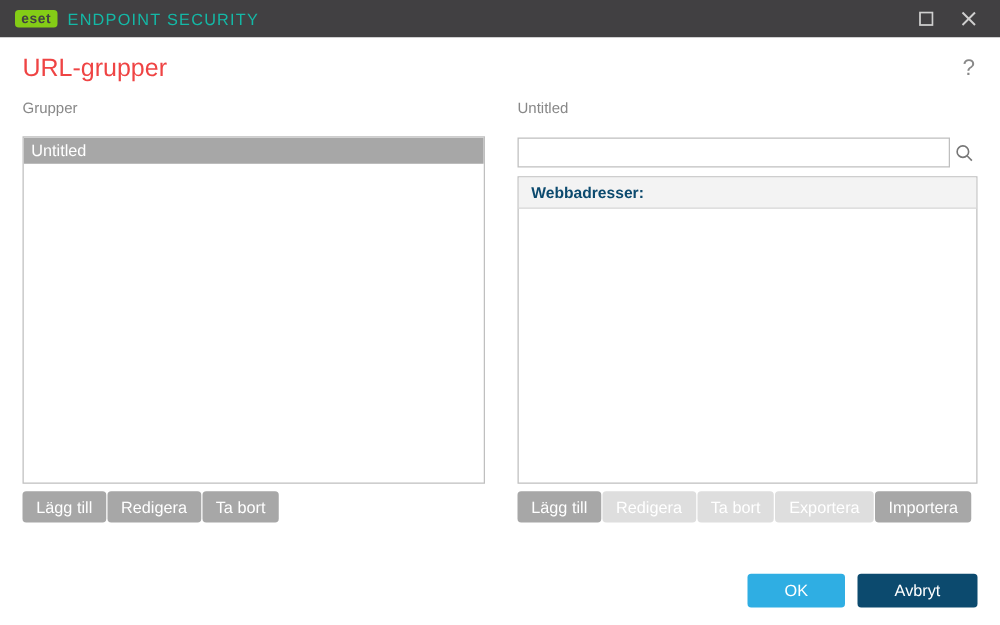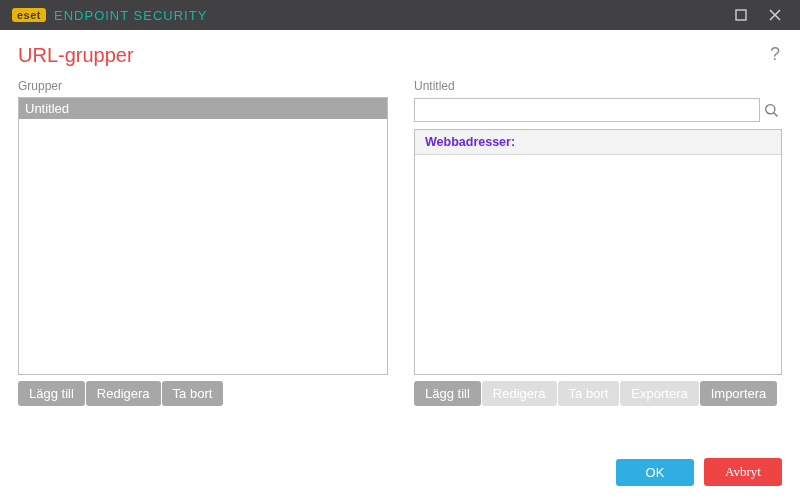--- a/index.html
+++ b/index.html
@@ -1,45 +1,45 @@
 <!DOCTYPE html>
 <html><head>
 <meta charset="utf-8">
 <style>
   * { box-sizing: border-box; margin: 0; padding: 0; }
   html, body { width: 800px; height: 500px; font-family: "Segoe UI", Arial, sans-serif; font-size: 13px; color: #333; background: #fff; overflow: hidden; }
   .titlebar { height: 30px; background: #414042; display: flex; align-items: center; padding: 0 8px 0 12px; color: #fff; }
-  .titlebar .logo { background: #eab308; color: #414042; font-weight: 800; font-size: 11px; padding: 1px 5px; border-radius: 3px; letter-spacing: 0.5px; margin-right: 8px; font-family: Arial, sans-serif; }
+  .titlebar .logo { background: #84cc16; color: #414042; font-weight: 800; font-size: 11px; padding: 1px 5px; border-radius: 3px; letter-spacing: 0.5px; margin-right: 8px; font-family: Arial, sans-serif; }
   .titlebar .product { color: #14b8a6; font-size: 13px; letter-spacing: 1px; font-weight: 300; }
   .titlebar .spacer { flex: 1; }
   .titlebar .win-btn { width: 34px; height: 30px; display: flex; align-items: center; justify-content: center; color: #cfcfcf; cursor: pointer; }
   .titlebar .win-btn svg { display: block; }
   .content { padding: 14px 18px 10px 18px; position: relative; height: calc(500px - 30px); background: #fff; }
   .page-title { font-size: 20px; color: #ef4444; font-weight: 400; margin-bottom: 12px; }
   .help-icon { position: absolute; top: 14px; right: 20px; color: #888; font-size: 18px; cursor: pointer; }
   .cols { display: flex; gap: 26px; }
   .col { display: flex; flex-direction: column; }
   .col.left { width: 370px; }
   .col.right { flex: 1; }
-  .col-label { font-size: 12px; color: #888; margin-bottom: 4px; }
+  .col-label { font-size: 12px; color: #888; margin-bottom: 16px; }
   .listbox { border: 1px solid #bfbfbf; height: 278px; background: #fff; overflow: auto; }
   .listbox .row { padding: 3px 6px; font-size: 13px; color: #333; cursor: pointer; }
   .listbox .row.selected { background: #a7a7a7; color: #fff; }
   .searchbar { display: flex; align-items: center; height: 26px; margin-bottom: 6px; }
   .searchbar input { flex: 1; height: 24px; border: 1px solid #bfbfbf; padding: 2px 6px; font-size: 13px; outline: none; }
   .searchbar .search-icon { width: 22px; display: flex; align-items: center; justify-content: center; color: #777; }
   .table { border: 1px solid #bfbfbf; height: 246px; background: #fff; display: flex; flex-direction: column; }
-  .table .thead { background: #f3f3f3; border-bottom: 1px solid #d8d8d8; padding: 5px 10px; font-weight: 700; font-size: 12.5px; color: #6d28d9; }
+  .table .thead { background: #f3f3f3; border-bottom: 1px solid #d8d8d8; padding: 5px 10px; font-weight: 700; font-size: 12.5px; color: #0c4a6e; }
   .table .tbody { flex: 1; }
   .btnrow { display: flex; gap: 1px; margin-top: 6px; }
   .btn { background: #a7a7a7; color: #fff; border: none; border-radius: 3px; padding: 4px 11px; font-size: 13px; cursor: pointer; font-family: inherit; line-height: 17px; }
   .btn:disabled, .btn.disabled { background: #dedede; color: #fff; cursor: default; }
-  .footer { position: absolute; right: 18px; bottom: 14px; display: flex; gap: 10px; align-items: center; }
+  .footer { position: absolute; right: 18px; bottom: 14px; display: flex; gap: 10px; }
   .btn-primary { background: #2faee3; color: #fff; border: none; border-radius: 3px; padding: 6px 0; width: 78px; font-size: 13px; cursor: pointer; font-family: inherit; }
-  .btn-secondary { background: #ef4444; color: #fff; border: none; border-radius: 3px; padding: 6px 0; width: 78px; font-size: 13px; cursor: pointer; font-family: Liberation Serif, serif; }
+  .btn-secondary { background: #0c4a6e; color: #fff; border: none; border-radius: 3px; padding: 6px 0; width: 96px; font-size: 13px; cursor: pointer; font-family: Liberation Sans, sans-serif; }
 </style>
 </head>
 <body>
 
 <div class="titlebar">
   <span class="logo">eset</span>
   <span class="product">ENDPOINT SECURITY</span>
   <span class="spacer"></span>
   <div class="win-btn">
     <svg width="12" height="12" viewBox="0 0 12 12">

